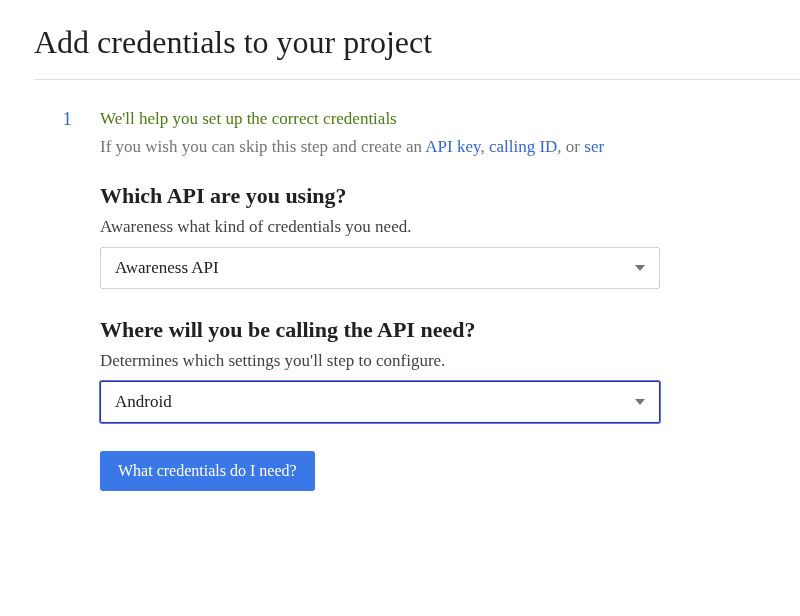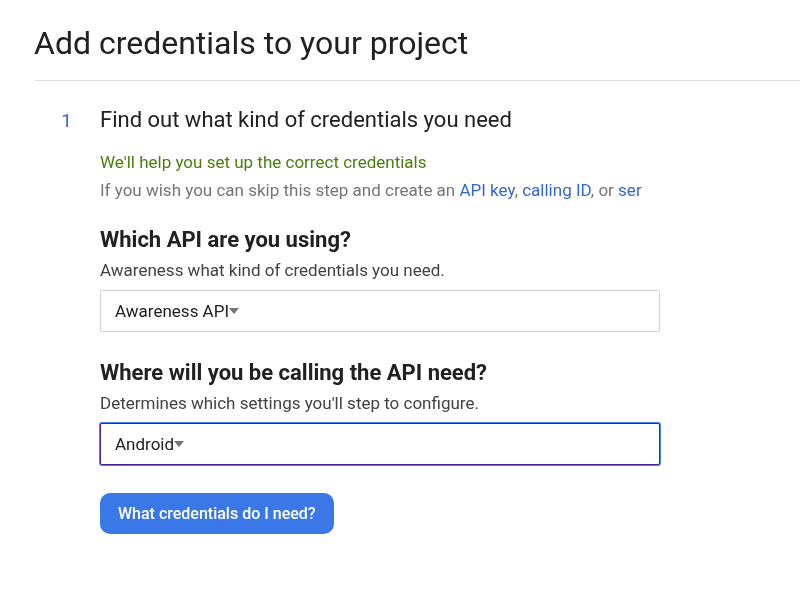--- a/index.html
+++ b/index.html
@@ -1,18 +1,19 @@
 <!DOCTYPE html>
 <html><head>
   <meta charset="utf-8">
   <style>
     * {
       box-sizing: border-box;
       margin: 0;
       padding: 0;
+      font-family: Liberation Serif, serif;
     }
     body {
       font-family: -apple-system, BlinkMacSystemFont, "Segoe UI", Roboto, Arial, sans-serif;
       background: #fff;
       width: 800px;
       height: 616px;
       overflow: hidden;
       color: #212121;
     }
     .page-title {
@@ -83,61 +84,60 @@
       margin-bottom: 10px;
     }
     .select {
       width: 560px;
       height: 42px;
       border: 1px solid #d0d0d0;
       border-radius: 2px;
       background: #fff;
       display: flex;
       align-items: center;
-      justify-content: flex-start;
+      justify-content: space-between;
       padding: 4px 14px;
       cursor: pointer;
       font-size: 17px;
       color: #212121;
     }
     .select.focused {
       border: 1px solid #4c1d95;
       box-shadow: 0 0 0 1px #4285f4;
     }
     .chevron {
       width: 0;
       height: 0;
       border-left: 5px solid transparent;
       border-right: 5px solid transparent;
       border-top: 6px solid #757575;
     }
     .primary-button {
       background: #3b78e7;
       color: #fff;
       border: none;
-      border-radius: 10px;
+      border-radius: 3px;
       padding: 11px 18px;
       font-size: 16px;
       font-weight: 500;
       cursor: pointer;
       font-family: inherit;
     }
   </style>
 </head>
 <body>
 
 <h1 class="page-title">Add credentials to your project</h1>
 <hr class="divider">
 
 <div class="step-row">
   <div class="step-number">
     <span>1</span>
   </div>
   <div class="step-body">
-    <div class="step-title">Find out what kind of credentials you need</div>
 
     <div class="help-text">We'll help you set up the correct credentials</div>
     <div class="help-text-2">
       <span>If you wish you can skip this step and create an </span><a class="link">API key</a><span>, </span><a class="link">calling ID</a><span>, or </span><a class="link">ser</a>
     </div>
 
     <div class="field-group">
       <div class="field-label">Which API are you using?</div>
       <div class="field-desc">Awareness what kind of credentials you need.</div>
       <div class="select">

